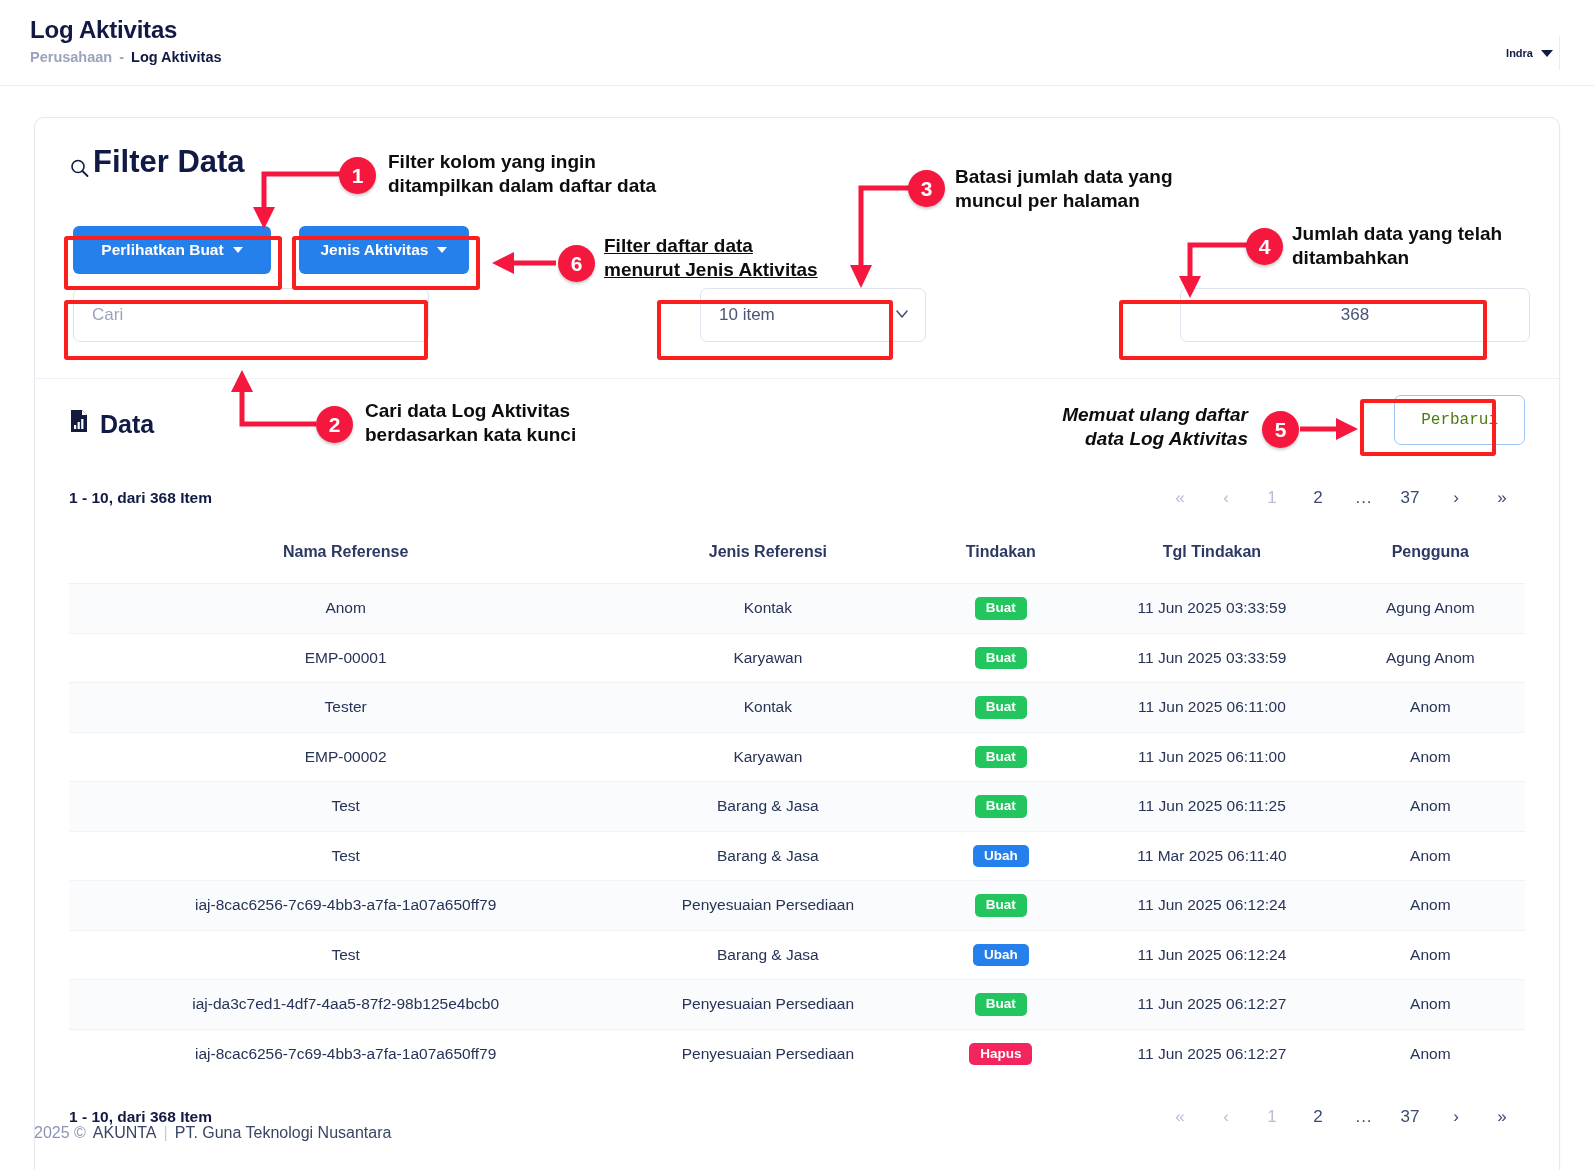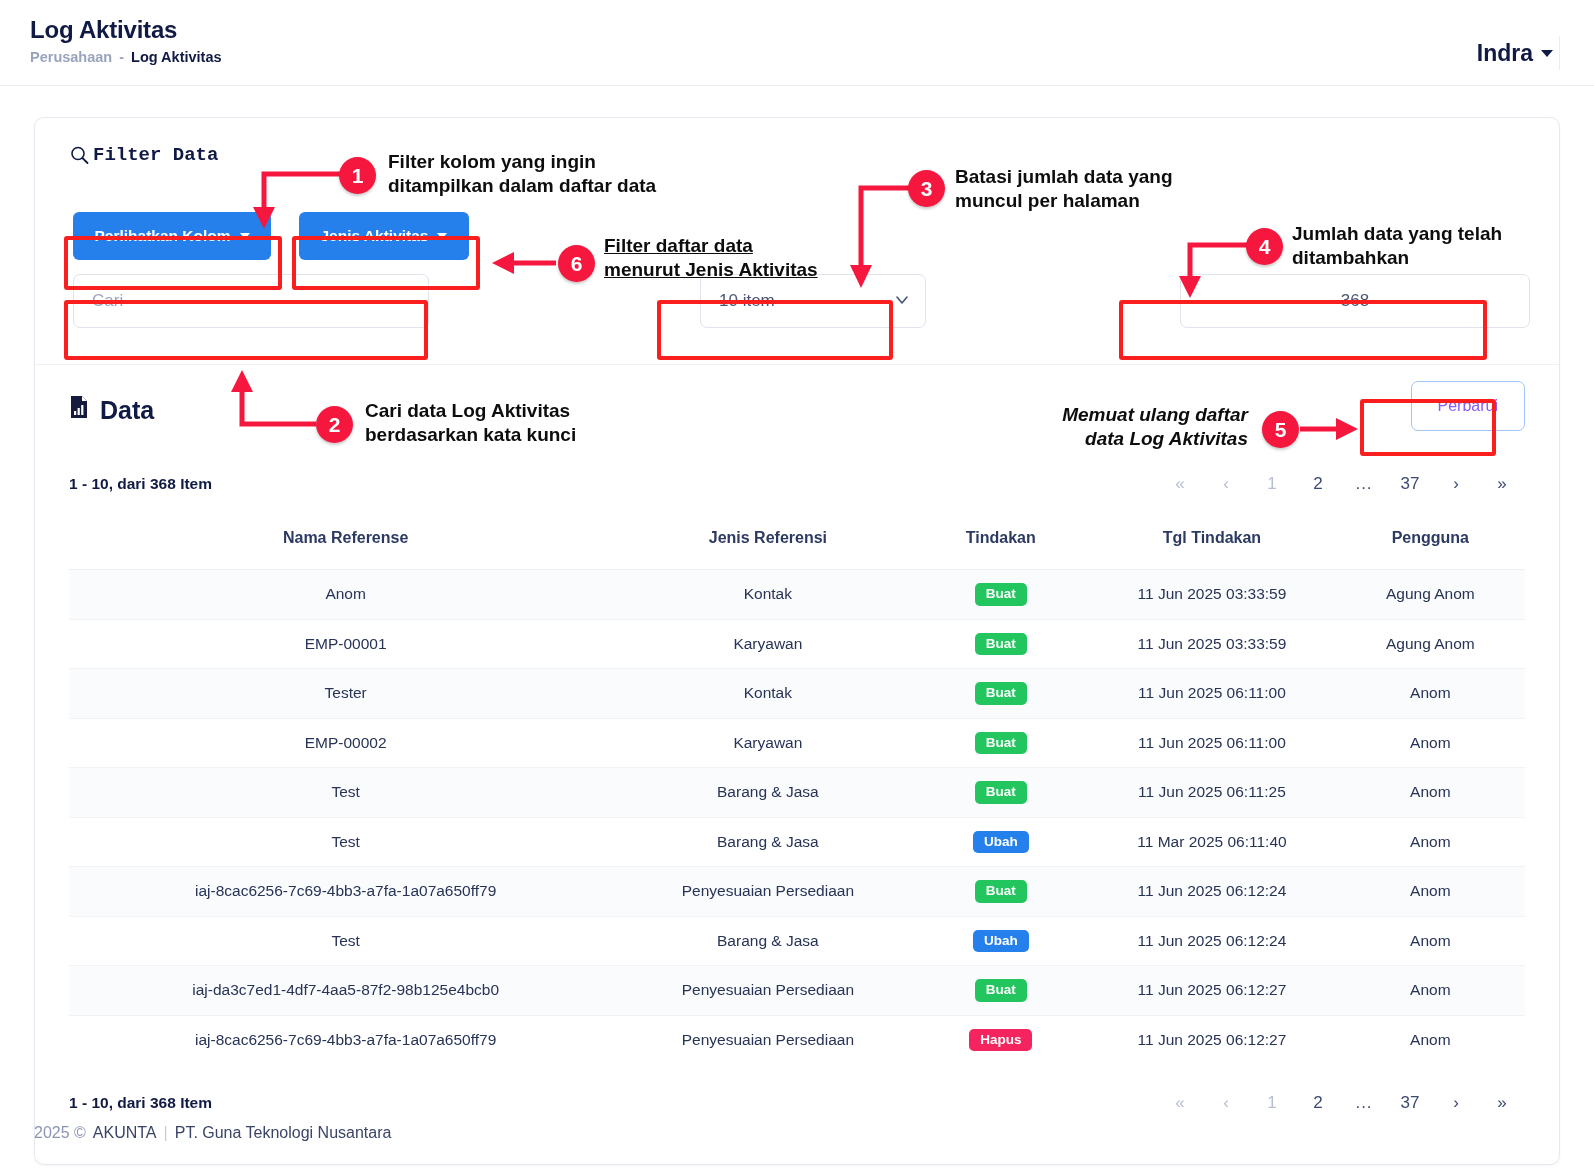--- a/index.html
+++ b/index.html
@@ -31,21 +31,21 @@
     letter-spacing: -0.2px;
     line-height: 1.2;
     margin: 0 0 4px 0;
   }
   .breadcrumb { font-size: 14.5px; font-weight: bold; display: flex; gap: 7px; align-items: center; }
   .crumb-muted { color: #9aa3bd; font-weight: bold; }
   .crumb-sep { color: #9aa3bd; font-weight: bold; }
   .crumb-active { color: #111a44; font-weight: bold; }
   .user-menu {
     display: flex; align-items: center; gap: 8px;
-    font-size: 23px; font-weight: bold; color: #111a44;
+    font-size: 11px; font-weight: bold; color: #111a44;
     margin-top: 20px; padding-right: 6px;
     border-right: 1px solid #e9ecf2; padding-left: 10px; height: 34px;
   }
   .caret-down {
     width: 0; height: 0;
     border-left: 6px solid transparent;
     border-right: 6px solid transparent;
     border-top: 7px solid #111a44;
     display: inline-block;
   }
@@ -57,23 +57,22 @@
     width: 1526px;
     background: #fff;
     border: 1px solid #e6e9f0;
     border-radius: 10px;
     box-shadow: 0 1px 3px rgba(20,30,70,0.045);
   }
 
   .filter-section { padding: 26px 34px 34px 34px; border-bottom: 1px solid #edf0f5; position: relative; }
   .section-title {
     display: flex; align-items: center; gap: 2px;
-    font-size: 19px; font-weight: bold; color: #111a44;
+    font-size: 31px; font-weight: bold; color: #111a44;
     margin: 0 0 46px 0;
-    font-family: Liberation Mono, monospace;
   }
   .mag-icon { width: 22px; height: 22px; display: inline-block; }
 
   .filter-row { display: flex; align-items: flex-start; position: relative; height: 118px; }
 
   .btn-blue {
     background: #2680eb;
     color: #fff;
     border: none;
     border-radius: 6px;
@@ -113,23 +112,23 @@
   }
 
   
   .data-section { padding: 20px 34px 0 34px; position: relative; height: 86px; }
   .data-title {
     display: flex; align-items: center; gap: 11px;
     font-size: 25px; font-weight: bold; color: #111a44;
     margin: 0; padding-top: 10px;
   }
   .btn-outline {
-    background: #fff; color: #8b5cf6;
+    background: #fff; color: #4d7c0f;
     border: 1px solid #9ec5f4; border-radius: 7px;
-    font-size: 16px; font-family: Liberation Sans, sans-serif;
+    font-size: 16px; font-family: Liberation Mono, monospace;
     height: 50px; padding: 0 26px; cursor: pointer;
   }
 
   
   .table-area { padding: 0 34px 30px 34px; }
   .pager-row {
     display: flex; align-items: center; justify-content: space-between;
     padding: 16px 0 14px 0;
   }
   .count-label { font-size: 15.5px; font-weight: bold; color: #111a44; }
@@ -232,21 +231,21 @@
           <line x1="13.4" y1="14" x2="18.5" y2="19" stroke="#111a44" stroke-width="1.8" stroke-linecap="round"></line>
         </svg>
       </span>
       <span>Filter Data</span>
     </div>
 
     <div class="filter-row">
 
       <div style="position:absolute; left:0; top:0;">
         <button class="btn-blue" style="position:absolute; left:4px; top:0; width:198px; justify-content:center;">
-          <span>Perlihatkan Kolom</span>
+          <span>Perlihatkan Buat</span>
           <span class="caret-white"></span>
         </button>
         <button class="btn-blue" style="position:absolute; left:230px; top:0; width:170px; justify-content:center;">
           <span>Jenis Aktivitas</span>
           <span class="caret-white"></span>
         </button>
         <input class="inp" style="position: absolute; left: 4px; top: 62px; width: 356px;" placeholder="Cari">
       </div>
 
       <div class="select-wrap" style="position:absolute; left:631px; top:62px;">

